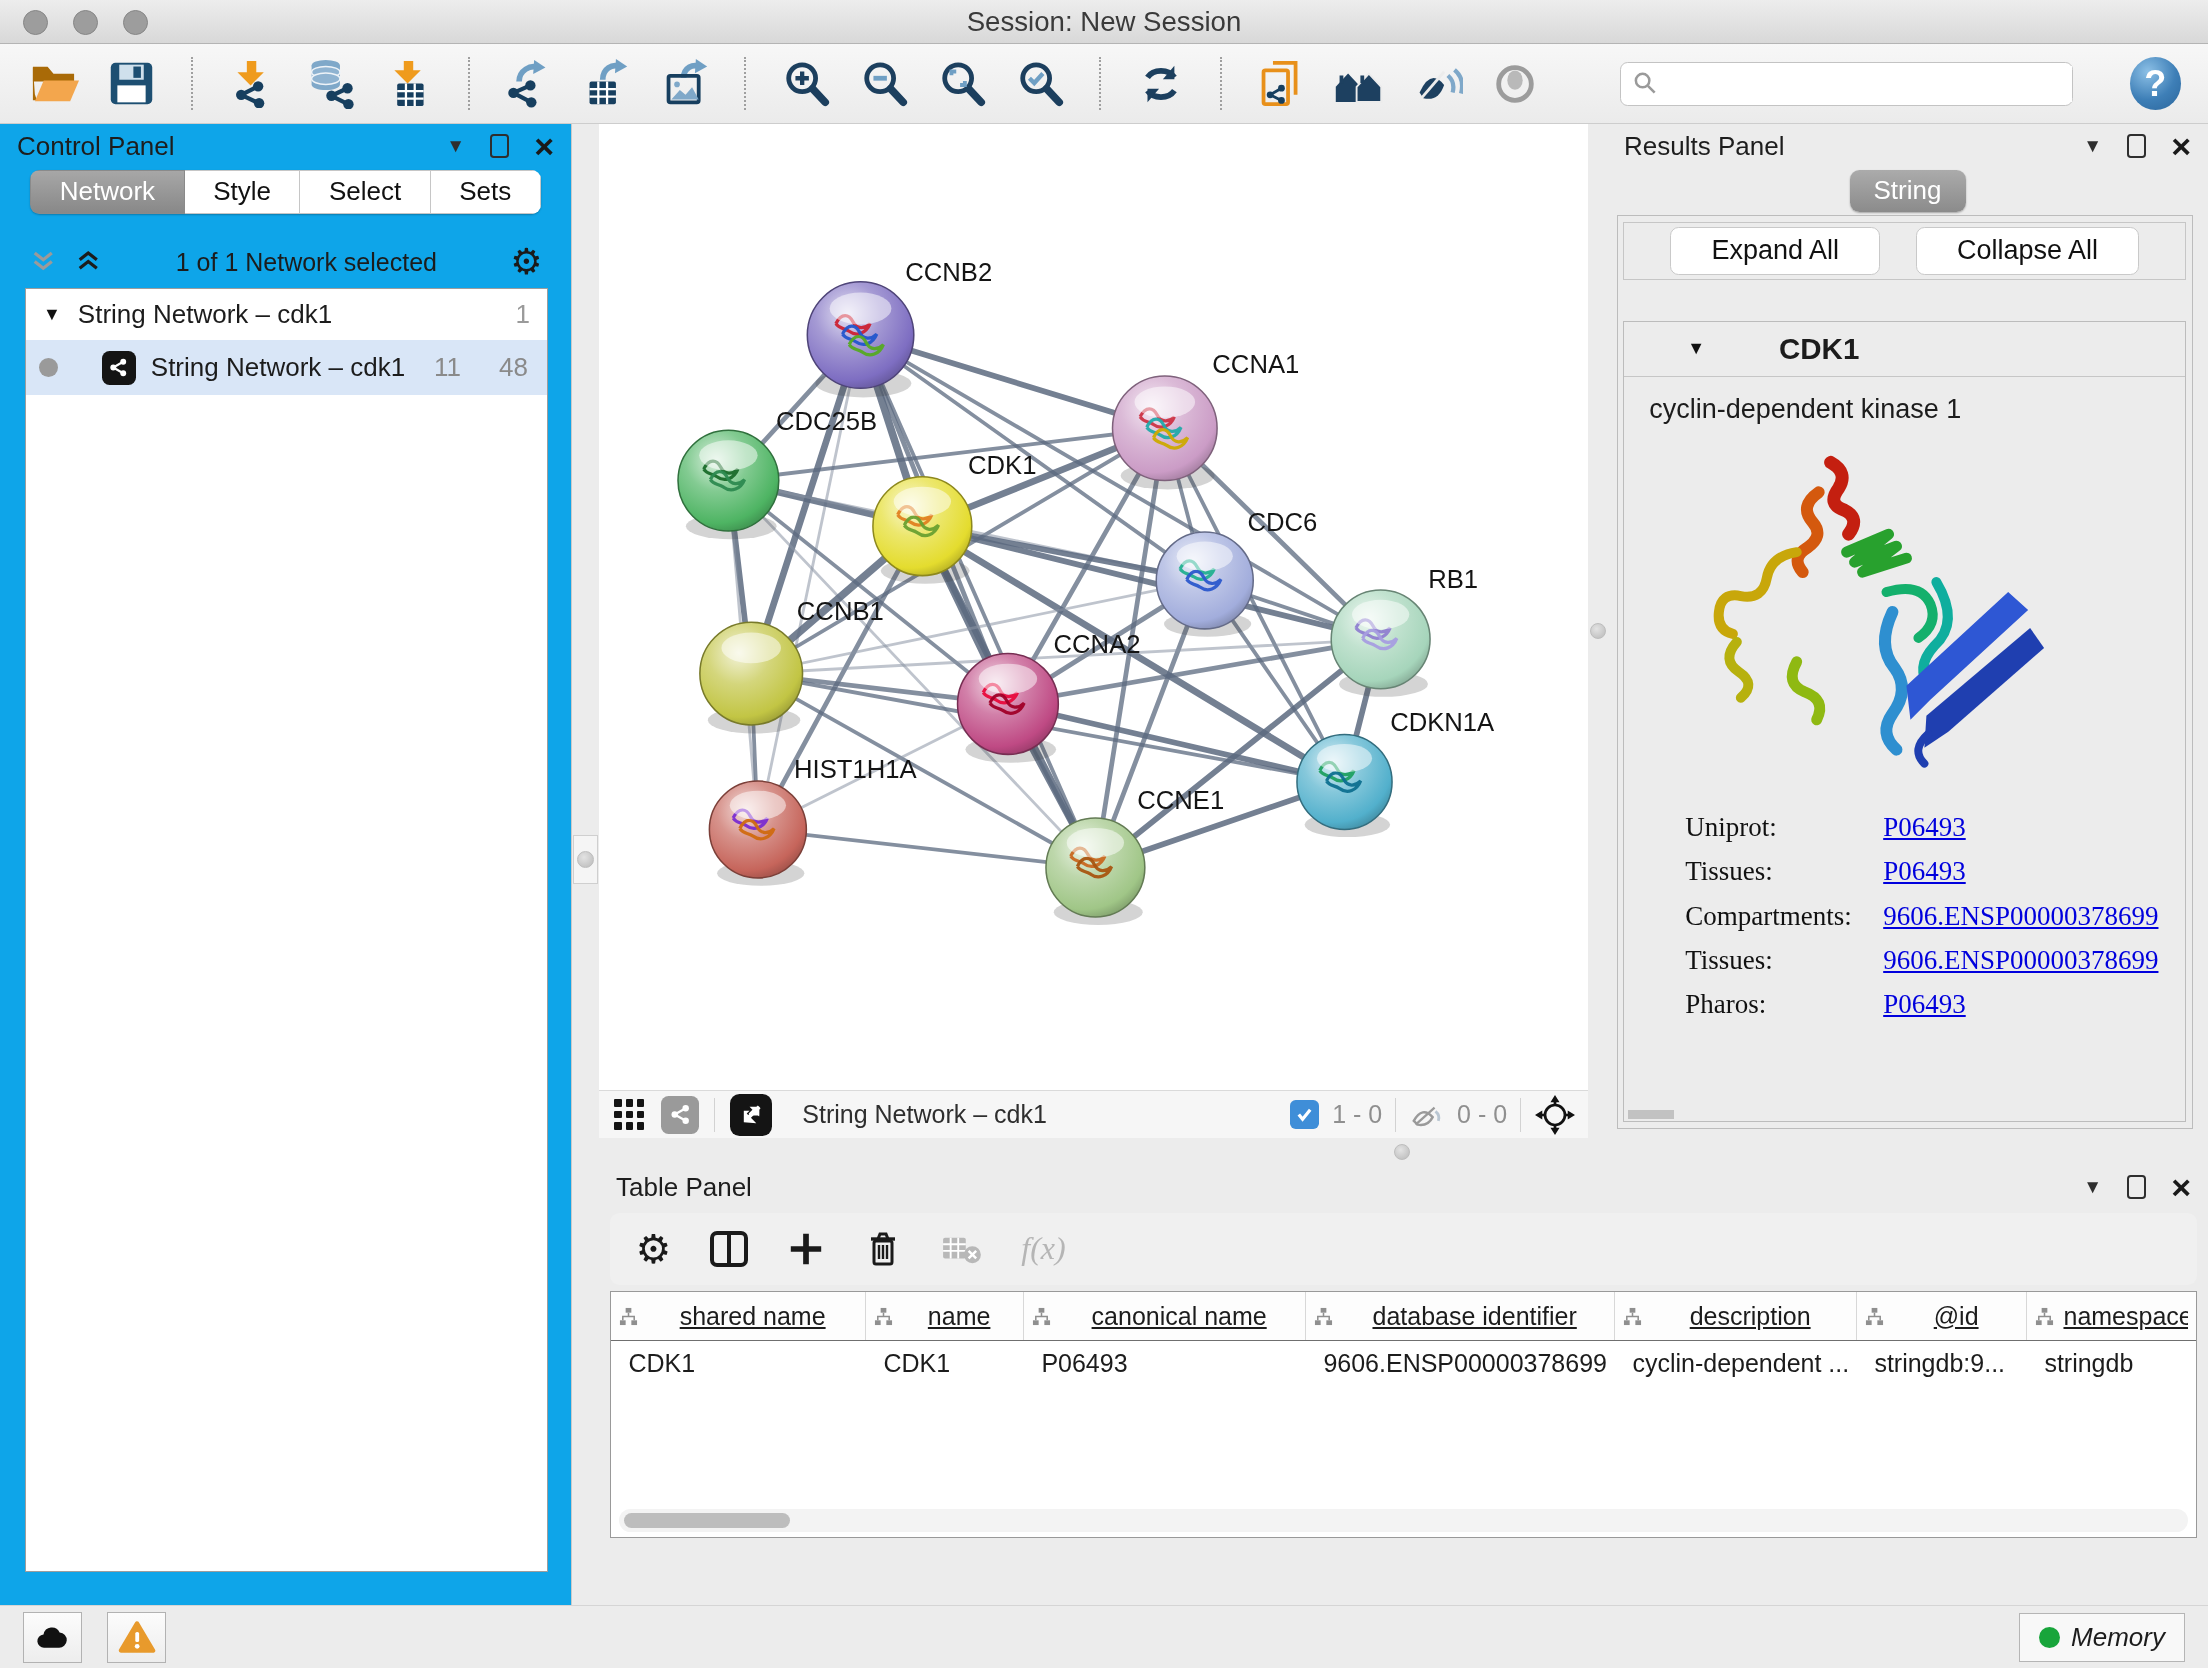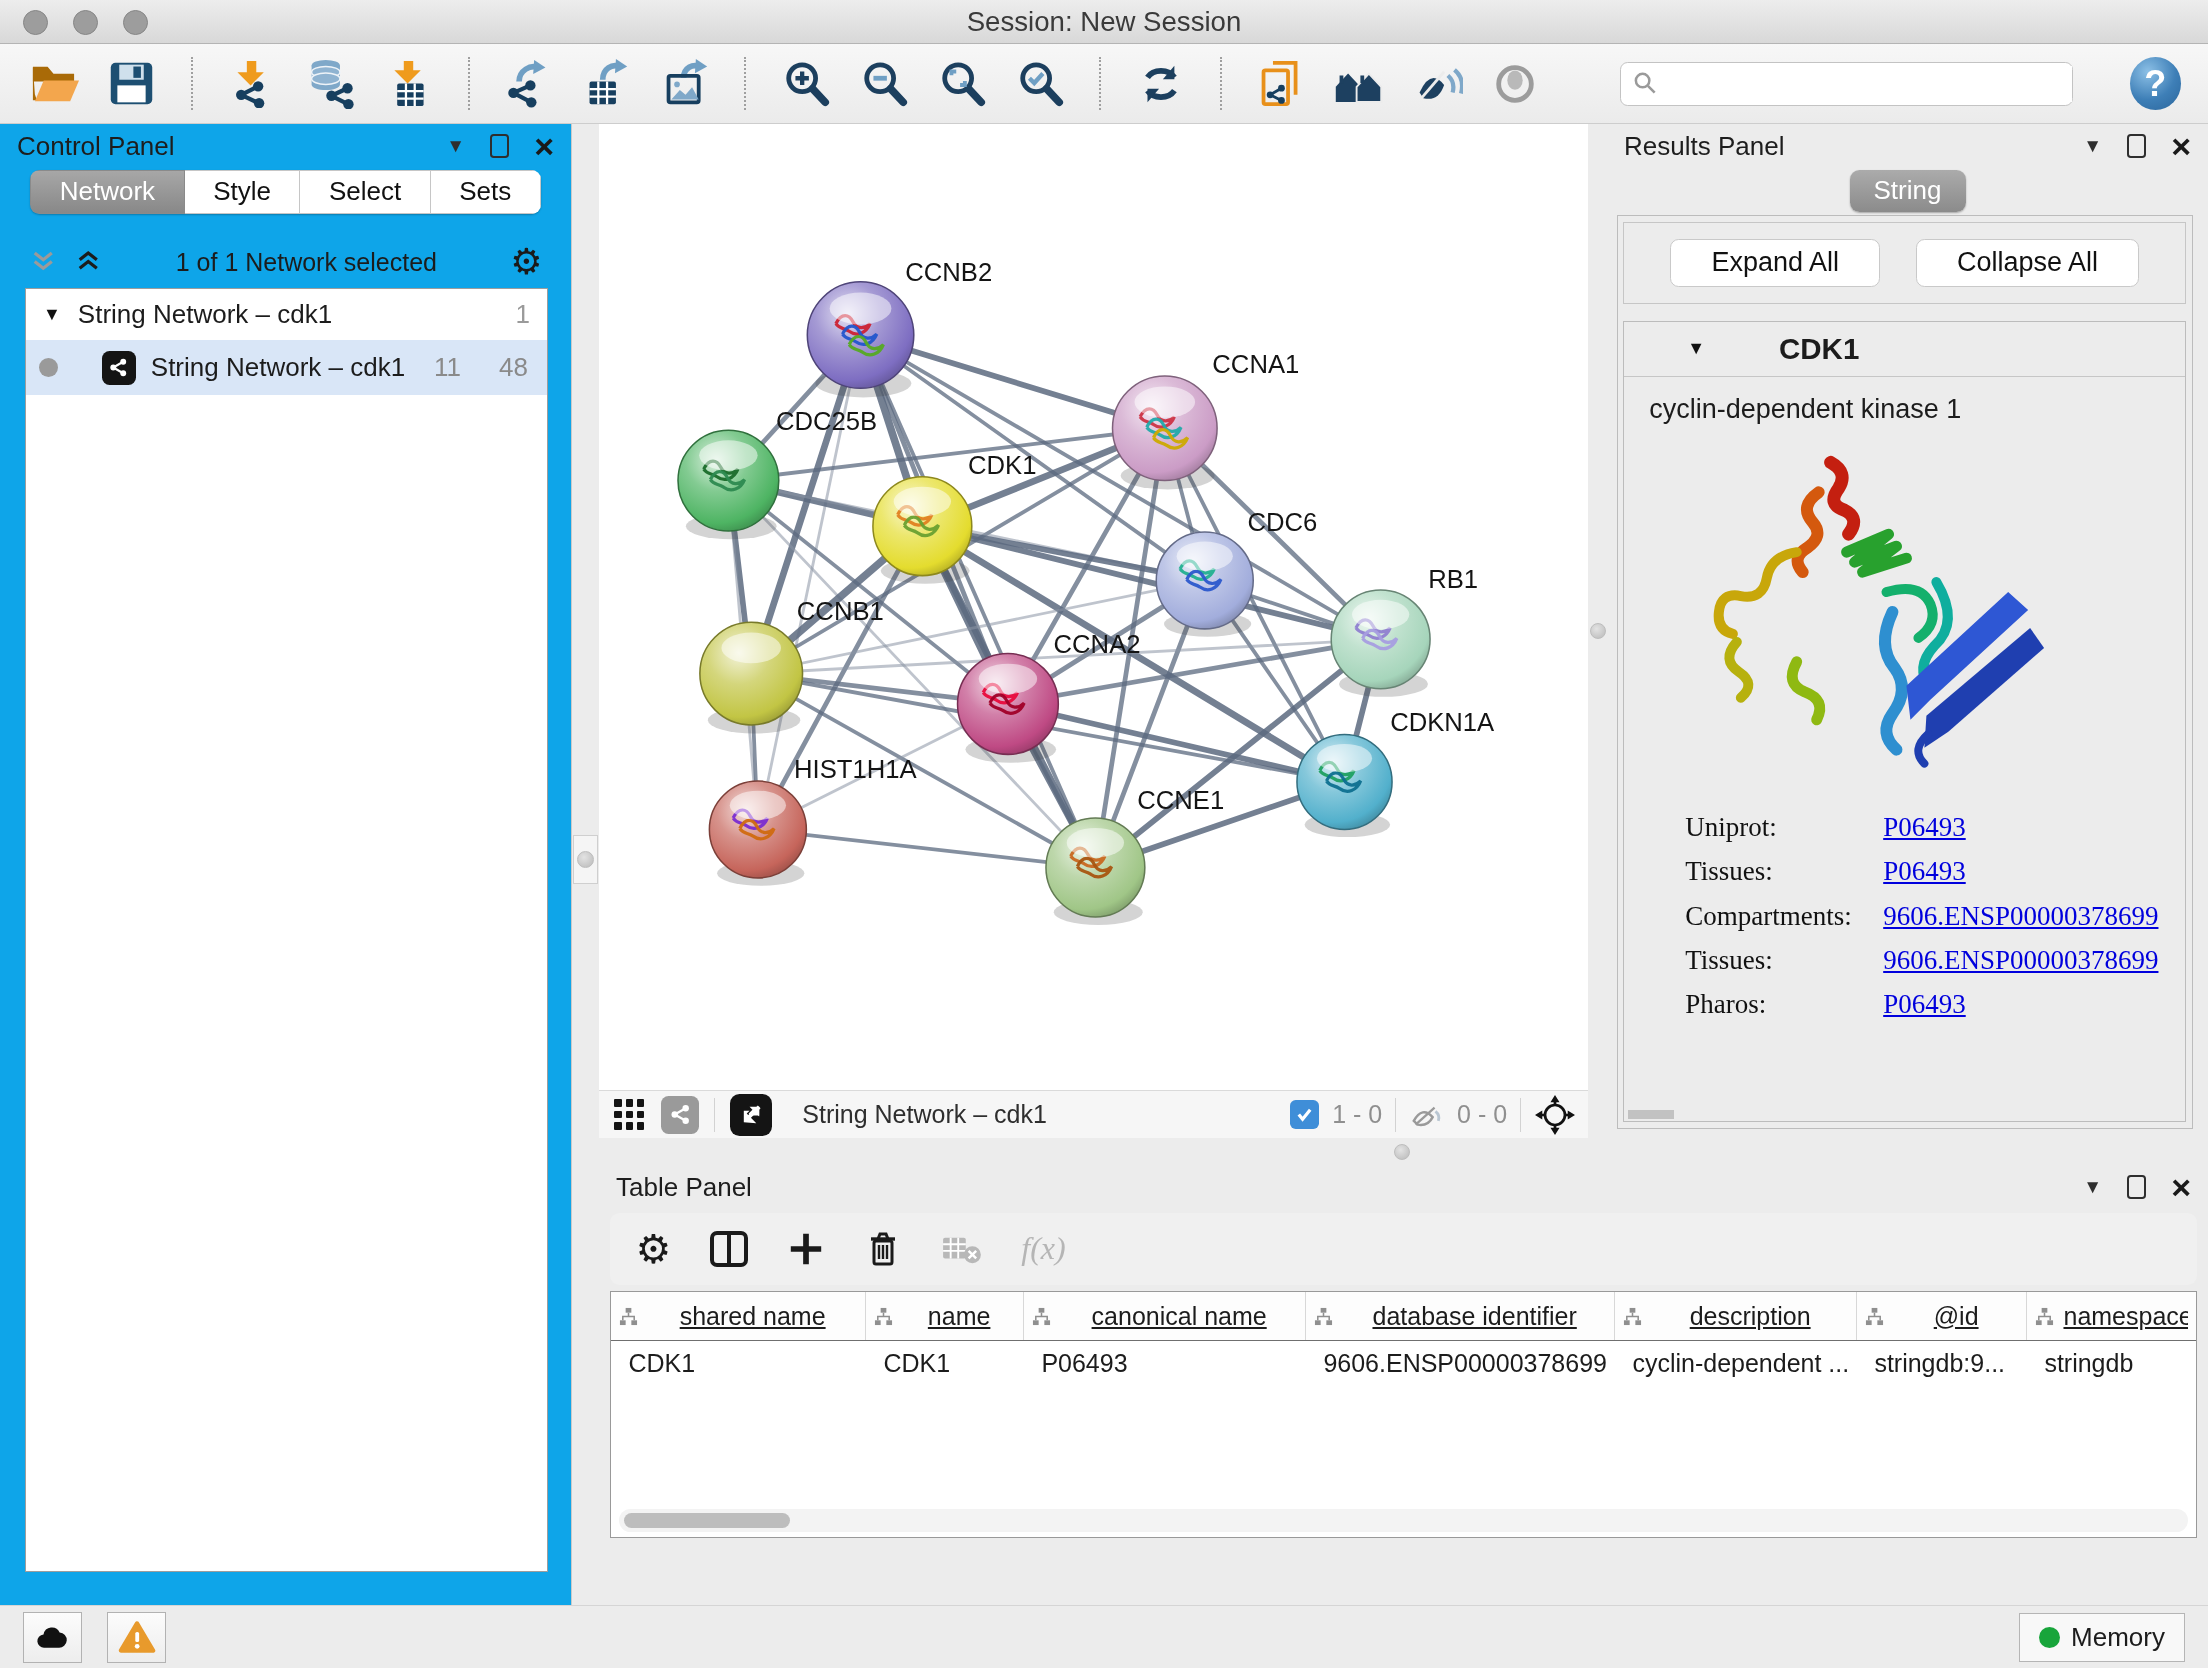--- a/index.html
+++ b/index.html
@@ -98,21 +98,21 @@
   .nt-count { font-size:25px; color:#8f8f8f; }
   
   .results-panel { position:absolute; left:1607px; top:124px; width:601px; height:1014px; background:#ececec; }
   .string-tab {
     margin:1.9px auto 0; width:116px; height:42px; border-radius:9.5px;
     background: linear-gradient(#ababab,#8b8b8b); color:#fff; font-size:26px;
     display:flex; align-items:center; justify-content:center;
     box-shadow: 0 1px 1.9px rgba(0,0,0,.3);
   }
   .results-body { position:absolute; left:9.5px; right:15px; top:91px; bottom:9.5px; border:1.9px solid #bcbcbc; background:#ececec; padding:5.7px; }
-  .expand-box { border:1.9px solid #c6c6c6; height:82px; display:flex; align-items:center; justify-content:center; gap:36px; }
+  .expand-box { border:1.9px solid #c6c6c6; height:58px; display:flex; align-items:center; justify-content:center; gap:36px; }
   .rp-btn { background:#fff; border:1.9px solid #c9c9c9; border-radius:8.6px; padding:7.6px 40px; font-size:27px; color:#111; }
   .gene-box { border:1.9px solid #bcbcbc; margin-top:7.6px; position:absolute; top:97px; bottom:5.7px; left:5.7px; right:5.7px; }
   .gene-header { height:55px; display:flex; align-items:center; border-bottom:1.9px solid #c6c6c6; }
   .gene-header .caret { margin-left:63px; }
   .gene-symbol { font-size:29.5px; font-weight:bold; margin-left:74px; }
   .gene-desc { font-size:27px; padding:17px 0 0 25px; }
   .protein-wrap { margin:9.5px 0 0 55px; }
   .crosslinks { font-family:"Liberation Serif", serif; margin:25px 0 0 42px; }
   .crosslinks-title { font-size:29.5px; font-weight:bold; }
   .cl-row { display:flex; margin-top:13.3px; margin-left:19px; font-size:27px; }
@@ -127,21 +127,21 @@
   .tp-head { display:flex; height:49px; border-bottom:1.9px solid #6f6f6f; background:#fdfdfd; }
   .th { display:flex; align-items:center; border-right:1px solid #d8d8d8; padding:0 7.6px; gap:9.5px; overflow:hidden;text-decoration:underline; }
   .th .th-label { flex:1; text-align:center; font-size:25px; white-space:nowrap; overflow:hidden; }
   .tr { display:flex; height:46px; }
   .td { padding:7.6px 0 0 17px; font-size:25px; white-space:nowrap; overflow:hidden; }
   .c0{width:255px}.c1{width:158px}.c2{width:282px}.c3{width:309px}.c4{width:242px}.c5{width:170px}.c6{flex:1;border-right:none}
   .tp-hscroll { position:absolute; left:7.6px; right:7.6px; bottom:4.8px; height:23px; background:#f3f3f3; border-radius:11.4px; }
   .tp-thumb { position:absolute; left:4.8px; top:3.8px; width:166px; height:15px; background:#bdbdbd; border-radius:7.6px; }
   .tp-tabs { position:absolute; left:50%; transform:translateX(-50%); bottom:7.6px; }
   
-  .status-bar { position:absolute; left:0; top:1605px; width:2208px; height:63px; background:#ececec; border-top:1.9px solid #d5d5d5; display:flex; align-items:center; padding:0 23px; gap:25px; }
+  .status-bar { position:absolute; left:0; top:1605px; width:2208px; height:63px; background:#ececec; border-top:1.9px solid #d5d5d5; display:flex; align-items:center; padding:0 23px; gap:25px;font-style:italic; }
   .sb-btn { width:59px; height:51px; border:1.9px solid #b2b2b2; background:linear-gradient(#fcfcfc,#ededed); display:flex; align-items:center; justify-content:center; }
   .memory-btn { margin-left:auto; height:49px; border:1.9px solid #b5b5b5; background:#f8f8f8; display:flex; align-items:center; gap:11.4px; padding:0 19px; font-size:26px; }
   .mem-dot { width:21px; height:21px; border-radius:50%; }
 </style>
 </head>
 <body>
 
 <div class="titlebar">
   <div class="traffic">
     <span class="light"></span>

